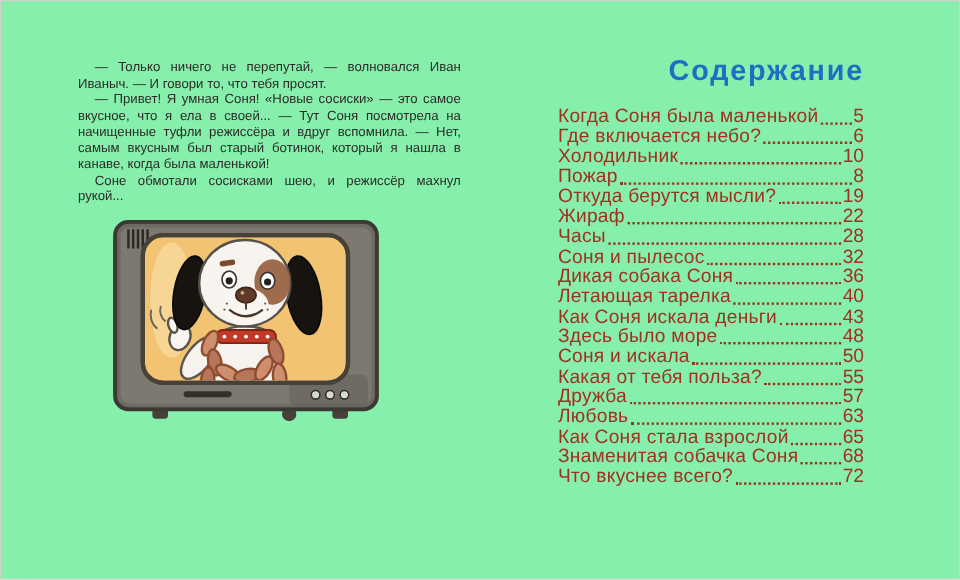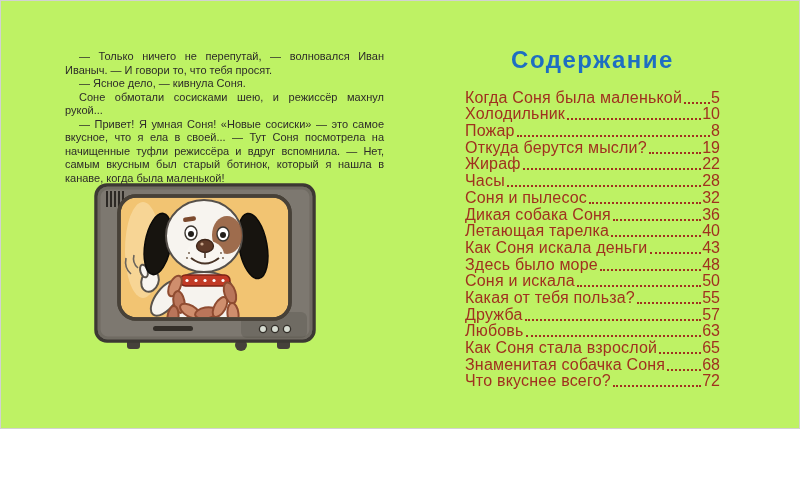--- a/index.html
+++ b/index.html
@@ -5,42 +5,42 @@
   html, body { margin: 0; padding: 0; }
   body {
     width: 800px; height: 483px;
     background: #ffffff;
     font-family: "Liberation Sans", sans-serif;
     position: relative;
     overflow: hidden;
   }
   .spread {
     position: absolute; left: 0; top: 0;
-    width: 800px; height: 429px;
+    width: 800px; height: 483px;
     box-sizing: border-box;
     border: 1px solid #d2d2d2;
-    background: #bef264;
+    background: #86efac;
   }
   
   .story {
     position: absolute; left: 64px; top: 49px; width: 319px;
     font-size: 11px; line-height: 13.5px;
     color: var(--body_text, #2d2b29);
     text-align: justify;
   }
   .story p { margin: 0; text-indent: 14px; }
   .tv-wrap {
     position: absolute; left: 90px; top: 179px;
     width: 232px; height: 186px;
   }
   .tv-wrap svg { width: 100%; height: 100%; display: block; }
   
   .toc-title {
     position: absolute; left: 464px; top: 45px; width: 255px;
-    text-align: center;
+    text-align: right;
     font-size: 24px; font-weight: bold; letter-spacing: 1.5px;
     color: var(--toc_title_blue, #1e6ec2);
   }
   .toc {
     position: absolute; left: 464px; top: 89px; width: 255px;
   }
   .toc-row {
     display: flex; align-items: flex-end;
     height: 16.7px;
     color: var(--toc_entry_red, #a0311f);
@@ -57,23 +57,22 @@
   .toc-row .p { flex: 0 0 auto; }
 </style>
 </head>
 <body>
 
 <div class="spread">
 
   <div class="page-left">
     <div class="story">
         <p>— Только ничего не перепутай, — волновался Иван Иваныч. — И говори то, что тебя просят.</p>
-        <p>— Ясное дело, — кивнула Соня.</p>
+        <p>— Привет! Я умная Соня! «Новые сосиски» — это самое вкусное, что я ела в своей... — Тут Соня посмотрела на начищенные туфли режиссёра и вдруг вспомнила. — Нет, самым вкусным был старый ботинок, который я нашла в канаве, когда была маленькой!</p>
         <p>Соне обмотали сосисками шею, и режиссёр махнул рукой...</p>
-        <p>— Привет! Я умная Соня! «Новые сосиски» — это самое вкусное, что я ела в своей... — Тут Соня посмотрела на начищенные туфли режиссёра и вдруг вспомнила. — Нет, самым вкусным был старый ботинок, который я нашла в канаве, когда была маленькой!</p>
       </div>
 
     <div class="tv-wrap">
       <svg viewBox="0 0 232 186" xmlns="http://www.w3.org/2000/svg">
         <defs>
           <clipPath id="scr">
               <rect x="30" y="18" width="167" height="119" rx="16"></rect>
             </clipPath>
         </defs>
 
@@ -167,20 +166,25 @@
 
   <div class="page-right">
     <div class="toc-title">Содержание</div>
     <div class="toc">
         <div class="toc-row">
         <span class="t">Когда Соня была маленькой</span>
         <span class="leader"></span>
         <span class="p">5</span>
       </div>
         <div class="toc-row">
+        <span class="t">Где включается небо?</span>
+        <span class="leader"></span>
+        <span class="p">6</span>
+      </div>
+        <div class="toc-row">
         <span class="t">Холодильник</span>
         <span class="leader"></span>
         <span class="p">10</span>
       </div>
         <div class="toc-row">
         <span class="t">Пожар</span>
         <span class="leader"></span>
         <span class="p">8</span>
       </div>
         <div class="toc-row">

